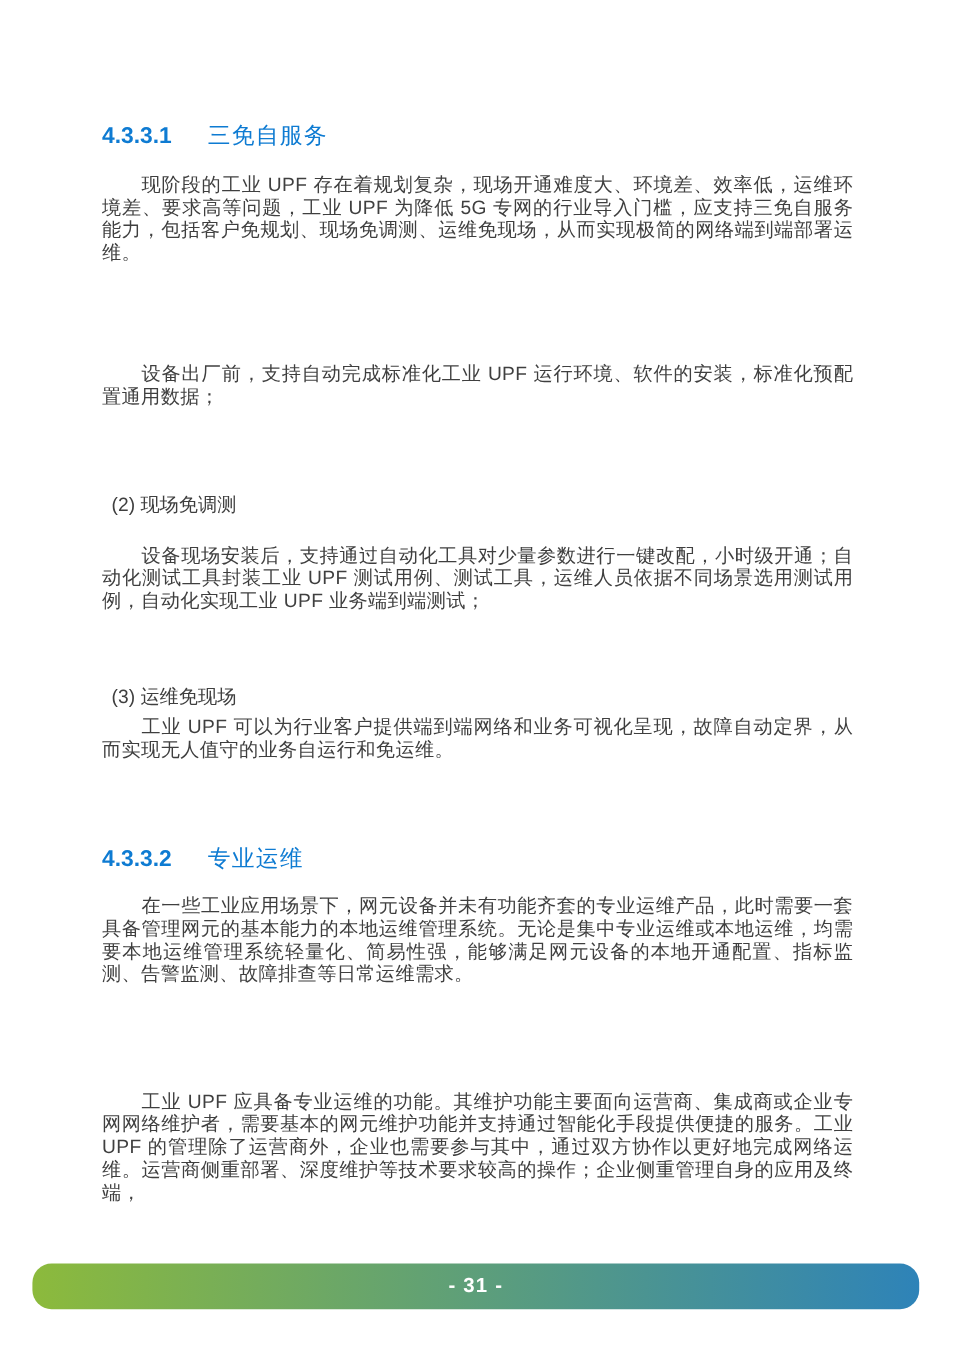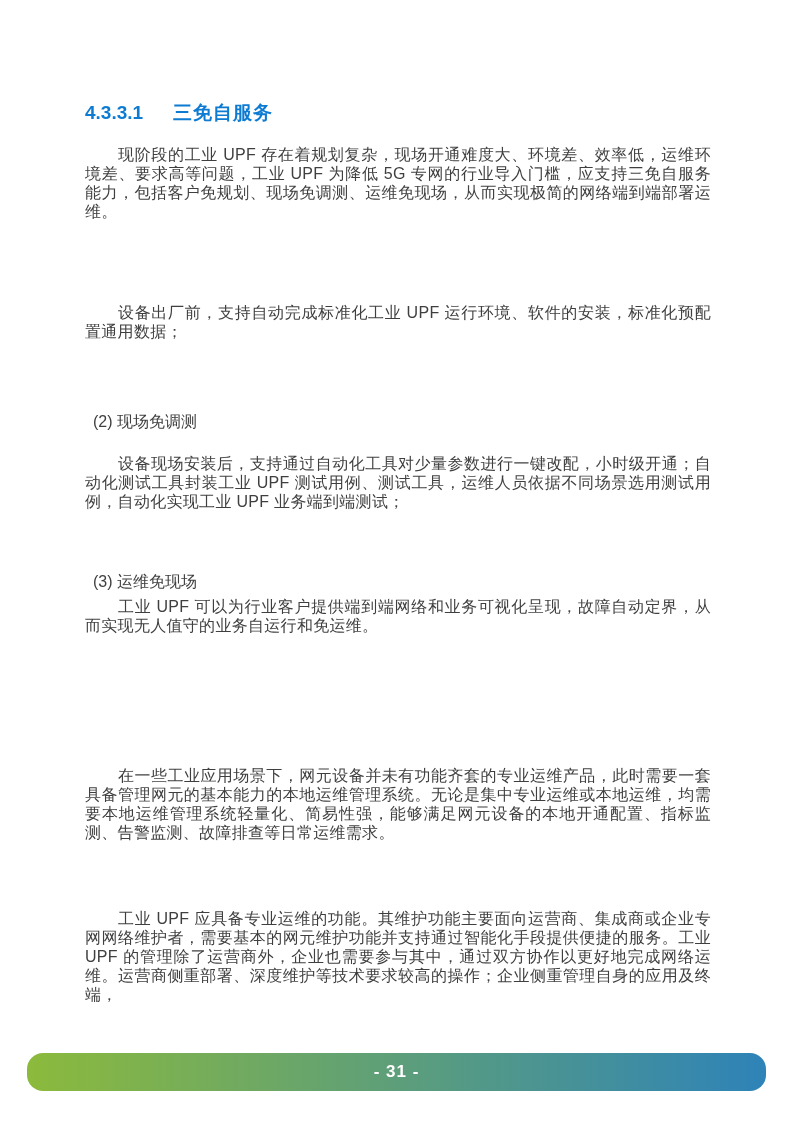--- a/index.html
+++ b/index.html
@@ -16,21 +16,21 @@
     left: 85px;
     width: 626px;
   }
   .heading {
     font-size: 19px;
     color: #0e7bd2;
     margin: 0;
     white-space: nowrap;
   }
   .h-num { font-weight: 600; margin-right: 30px; }
-  .h-title { font-weight: 700; letter-spacing: 1px; }
+  .h-title { font-weight: 400; letter-spacing: 1px; }
   .para {
     font-size: 16px;
     line-height: 19px;
     color: #3f3f3f;
     text-align: justify;
     margin: 0;
     letter-spacing: 0.3px;
   }
   .indent { text-indent: 33px; }
   .item-label {
@@ -70,22 +70,25 @@
   <p class="block para indent" style="top: 145px; color: rgb(63, 63, 63);">现阶段的工业 UPF 存在着规划复杂，现场开通难度大、环境差、效率低，运维环境差、要求高等问题，工业 UPF 为降低 5G 专网的行业导入门槛，应支持三免自服务能力，包括客户免规划、现场免调测、运维免现场，从而实现极简的网络端到端部署运维。</p>
 
   <p class="block para indent" style="top: 303px; color: rgb(63, 63, 63);">设备出厂前，支持自动完成标准化工业 UPF 运行环境、软件的安装，标准化预配置通用数据；</p>
 
   <p class="block item-label" style="top: 406px; color: rgb(63, 63, 63);">(2) 现场免调测</p>
   <p class="block para indent" style="top: 454px; color: rgb(63, 63, 63);">设备现场安装后，支持通过自动化工具对少量参数进行一键改配，小时级开通；自动化测试工具封装工业 UPF 测试用例、测试工具，运维人员依据不同场景选用测试用例，自动化实现工业 UPF 业务端到端测试；</p>
 
   <p class="block item-label" style="top: 566px; color: rgb(63, 63, 63);">(3) 运维免现场</p>
   <p class="block para indent" style="top: 597px; color: rgb(63, 63, 63);">工业 UPF 可以为行业客户提供端到端网络和业务可视化呈现，故障自动定界，从而实现无人值守的业务自运行和免运维。</p>
 
+  <h2 class="block heading" style="top: 703px; color: rgb(14, 123, 210);">
+    <span class="h-num">4.3.3.2</span><span class="h-title">专业运维</span>
+  </h2>
 
-  <p class="block para indent" style="top: 766px; color: rgb(63, 63, 63);">在一些工业应用场景下，网元设备并未有功能齐套的专业运维产品，此时需要一套具备管理网元的基本能力的本地运维管理系统。无论是集中专业运维或本地运维，均需要本地运维管理系统轻量化、简易性强，能够满足网元设备的本地开通配置、指标监测、告警监测、故障排查等日常运维需求。</p>
+  <p class="block para indent" style="top: 746px; color: rgb(63, 63, 63);">在一些工业应用场景下，网元设备并未有功能齐套的专业运维产品，此时需要一套具备管理网元的基本能力的本地运维管理系统。无论是集中专业运维或本地运维，均需要本地运维管理系统轻量化、简易性强，能够满足网元设备的本地开通配置、指标监测、告警监测、故障排查等日常运维需求。</p>
 
   <p class="block para indent" style="top: 909px; color: rgb(63, 63, 63);">工业 UPF 应具备专业运维的功能。其维护功能主要面向运营商、集成商或企业专网网络维护者，需要基本的网元维护功能并支持通过智能化手段提供便捷的服务。工业 UPF 的管理除了运营商外，企业也需要参与其中，通过双方协作以更好地完成网络运维。运营商侧重部署、深度维护等技术要求较高的操作；企业侧重管理自身的应用及终端，</p>
 
   <div class="footer-bar" style="background: linear-gradient(90deg, rgb(140, 186, 60), rgb(46, 131, 184));">
     <span class="footer-page-number">- 31 -</span>
   </div>
 
 </div>
 
 </body></html>

